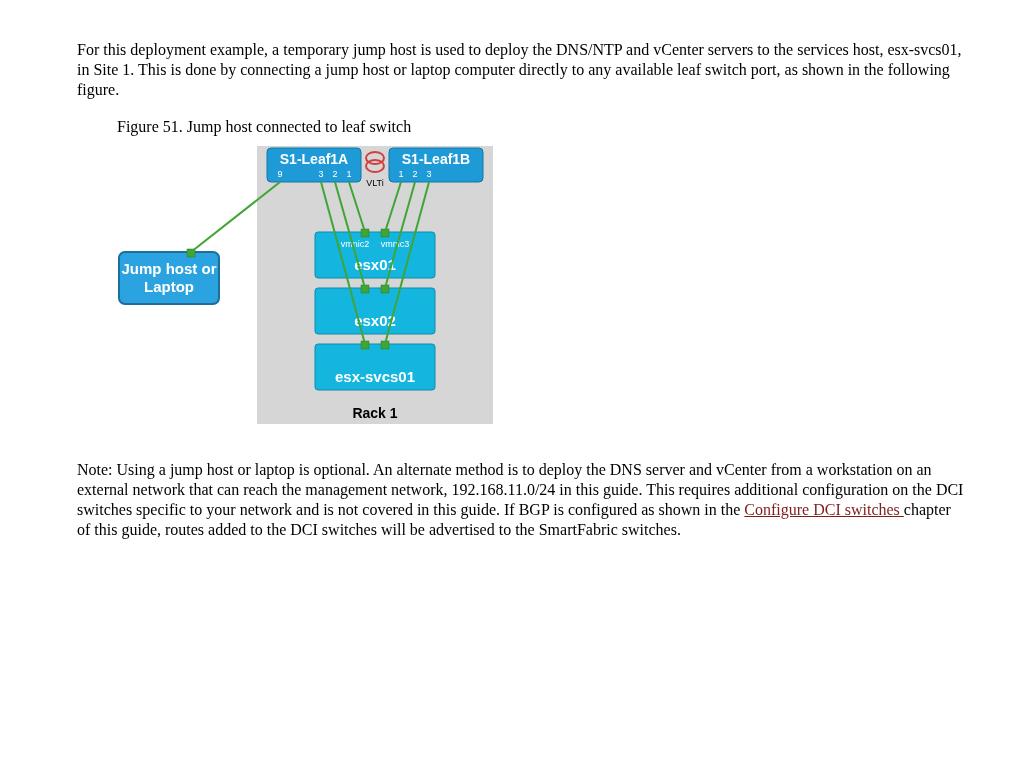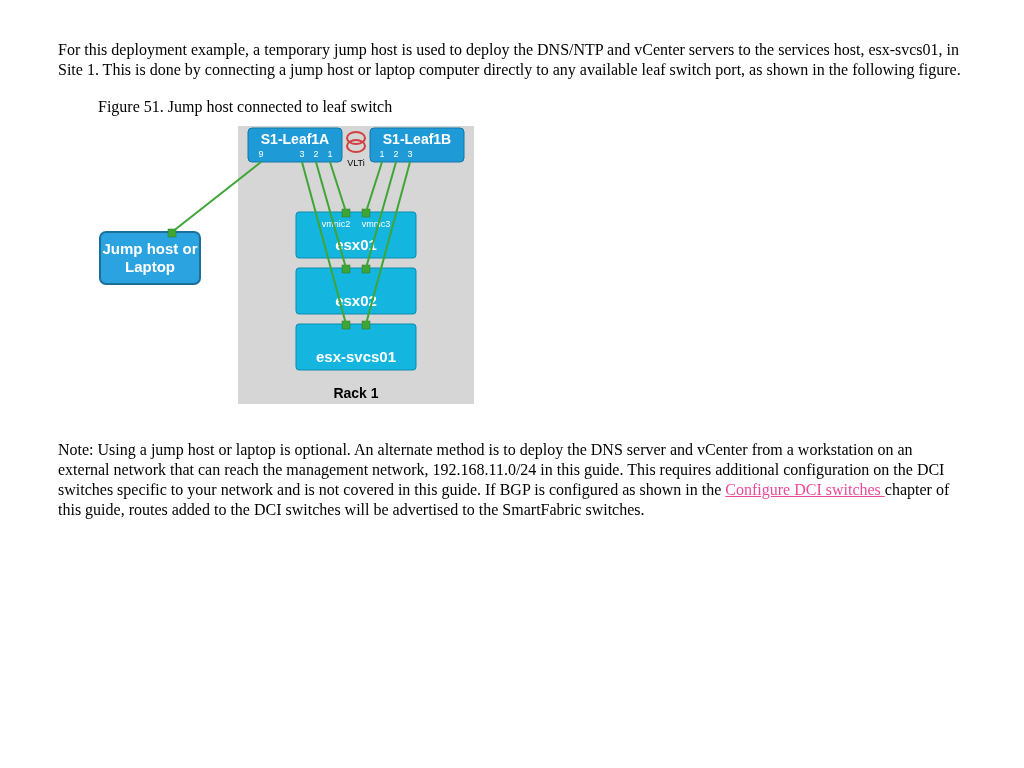--- a/index.html
+++ b/index.html
@@ -6,39 +6,39 @@
     margin: 0;
     padding: 0;
     width: 1024px;
     height: 768px;
     background: #ffffff;
     font-family: Georgia, "Times New Roman", serif;
     color: #000;
   }
   .page {
     box-sizing: border-box;
-    padding: 40px 58px 0 58px;
+    padding: 40px 58px 0 77px;
   }
   p.body {
     font-size: 16px;
     line-height: 1.25;
     margin: 0 0 18px 0;
   }
   .figure-block {
     margin: 0 0 28px 40px;
   }
   .figure-caption {
     font-size: 16px;
     margin: 0 0 6px 0;
   }
   .figure-svg {
     display: block;
   }
   a.link {
-    color: #ec4899;
+    color: #7f1d1d;
     text-decoration: underline;
   }
   .note-label {
     font-weight: normal;
   }
 
   
   .sw-box {
     fill: #1e9bd6;
     stroke: #1277a6;

